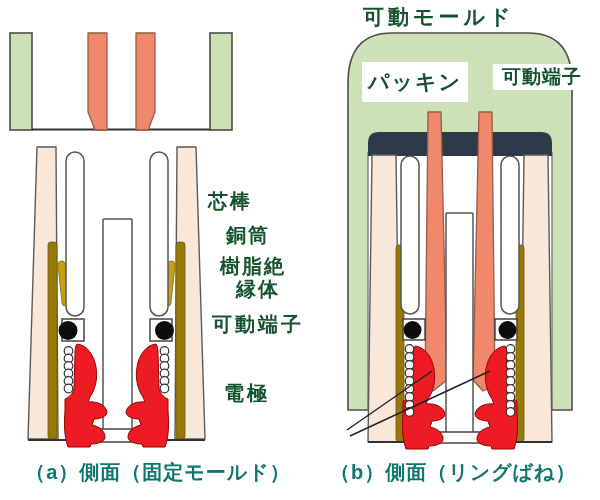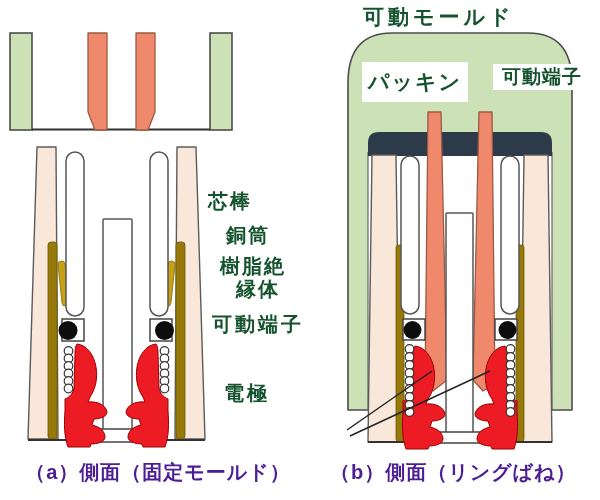--- a/index.html
+++ b/index.html
@@ -20,21 +20,21 @@
   .red{fill:#ed1c24;stroke:#990000;stroke-width:1;stroke-linejoin:round;}
   .coil{fill:#ffffff;stroke:#333333;stroke-width:1.2;}
   .edge2{stroke:#333333;stroke-width:2;fill:none;}
   .edge1{stroke:#666666;stroke-width:1.2;fill:none;}
   .thin{stroke:#222222;stroke-width:1.4;fill:none;}
   .lbl{
     position:absolute;color:#14532d;font-weight:600;font-size:20px;
     letter-spacing:2px;white-space:nowrap;line-height:1.15;
   }
   .lbl.boxed{background:#ffffff;display:flex;align-items:center;justify-content:center;}
-  .caption{position:absolute;color:#4c1d95;font-weight:600;font-size:20px;
+  .caption{position:absolute;color:#0f766e;font-weight:600;font-size:20px;
     letter-spacing:1px;text-align:center;white-space:nowrap;}
 </style>
 </head>
 <body>
 
 <div id="canvas">
 
   <svg id="diagram-svg" width="600" height="500" viewBox="0 0 600 500">
 
     <defs>

